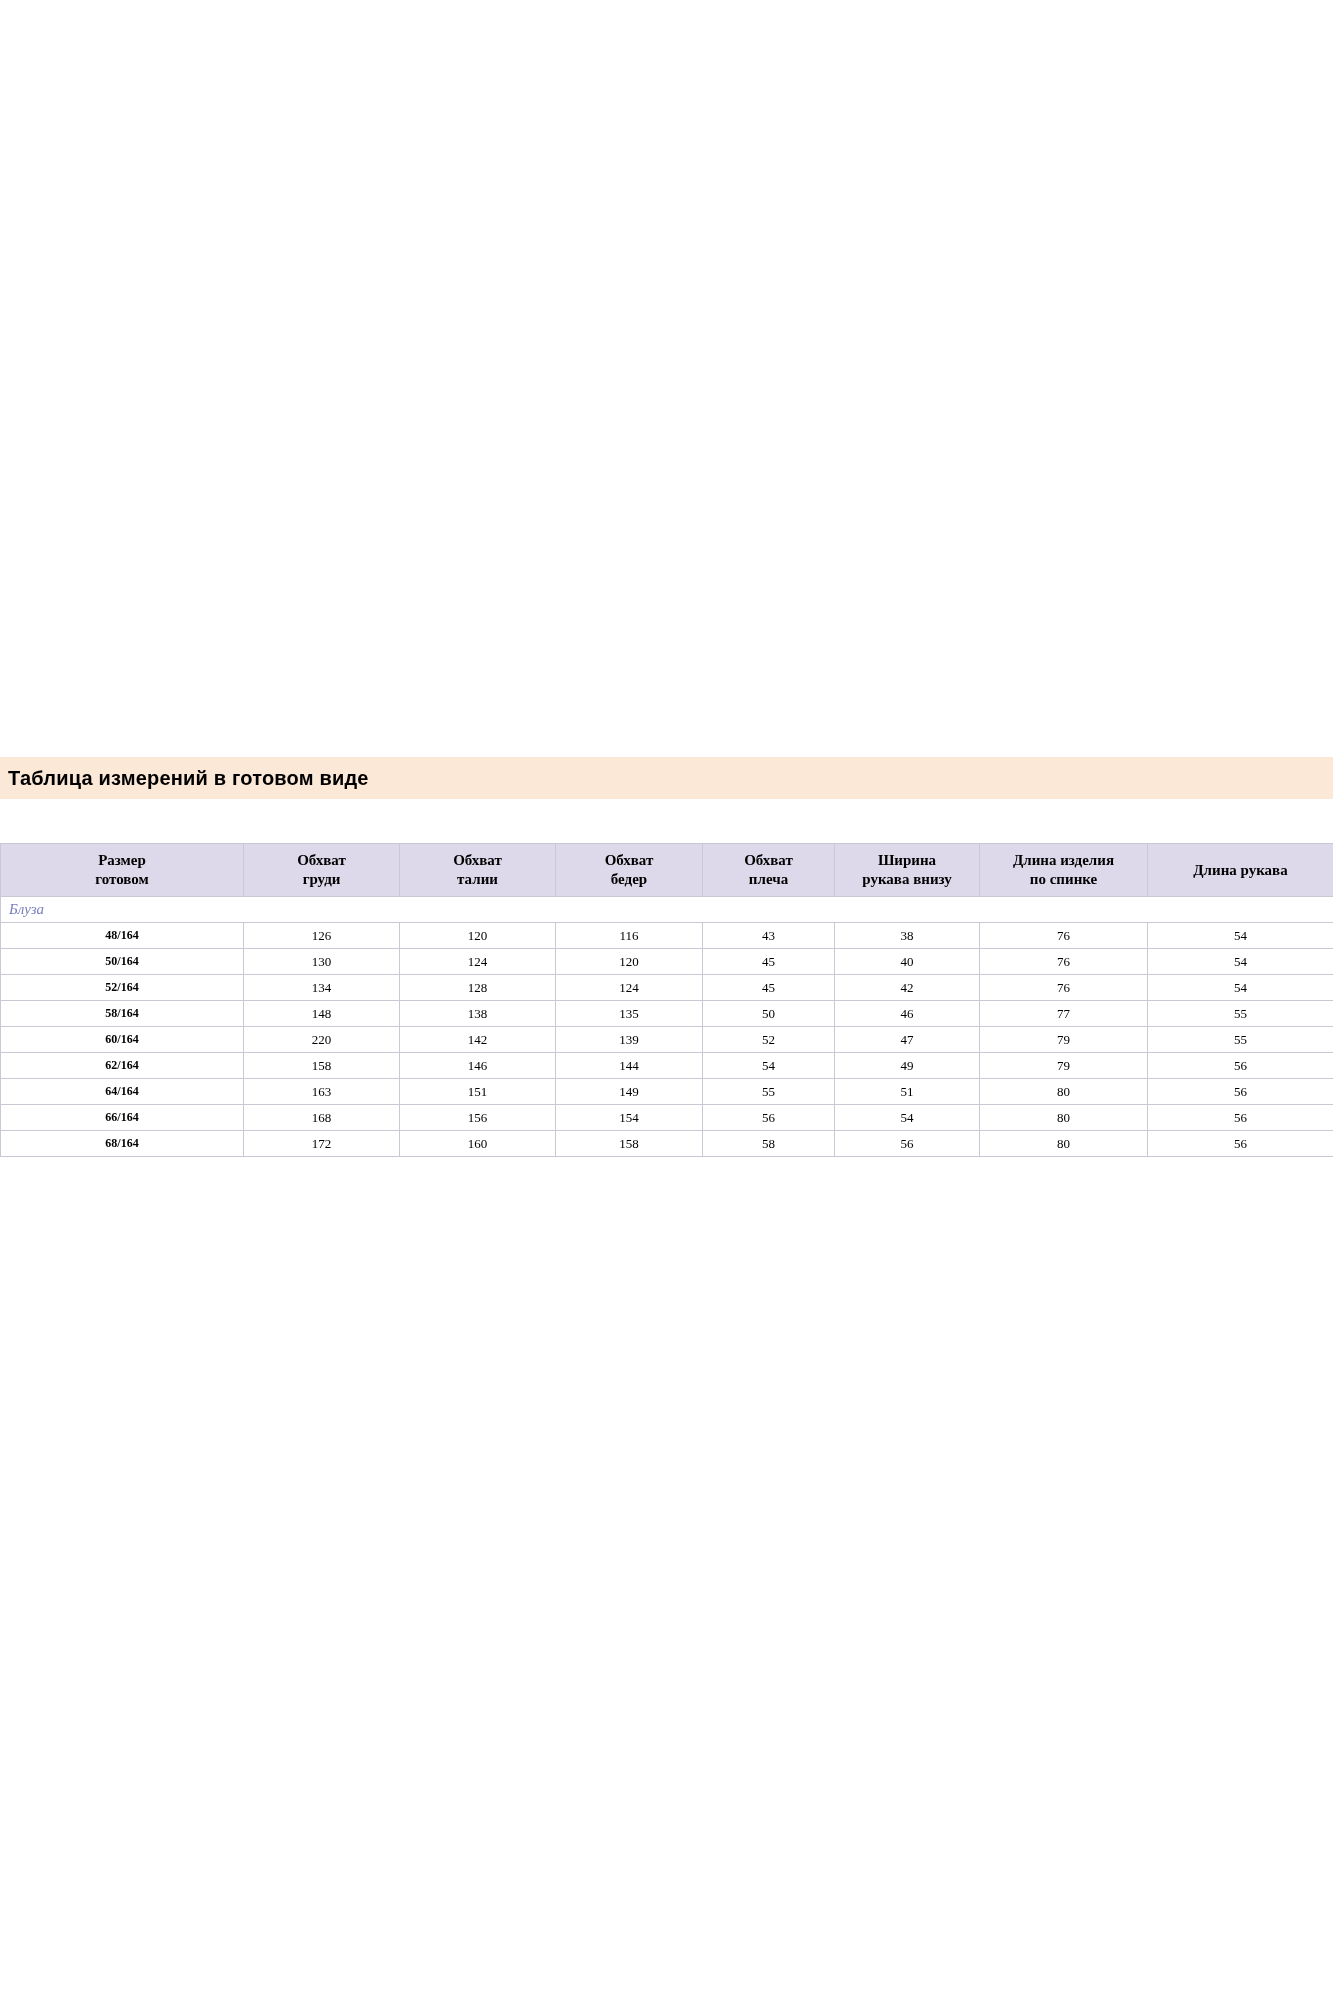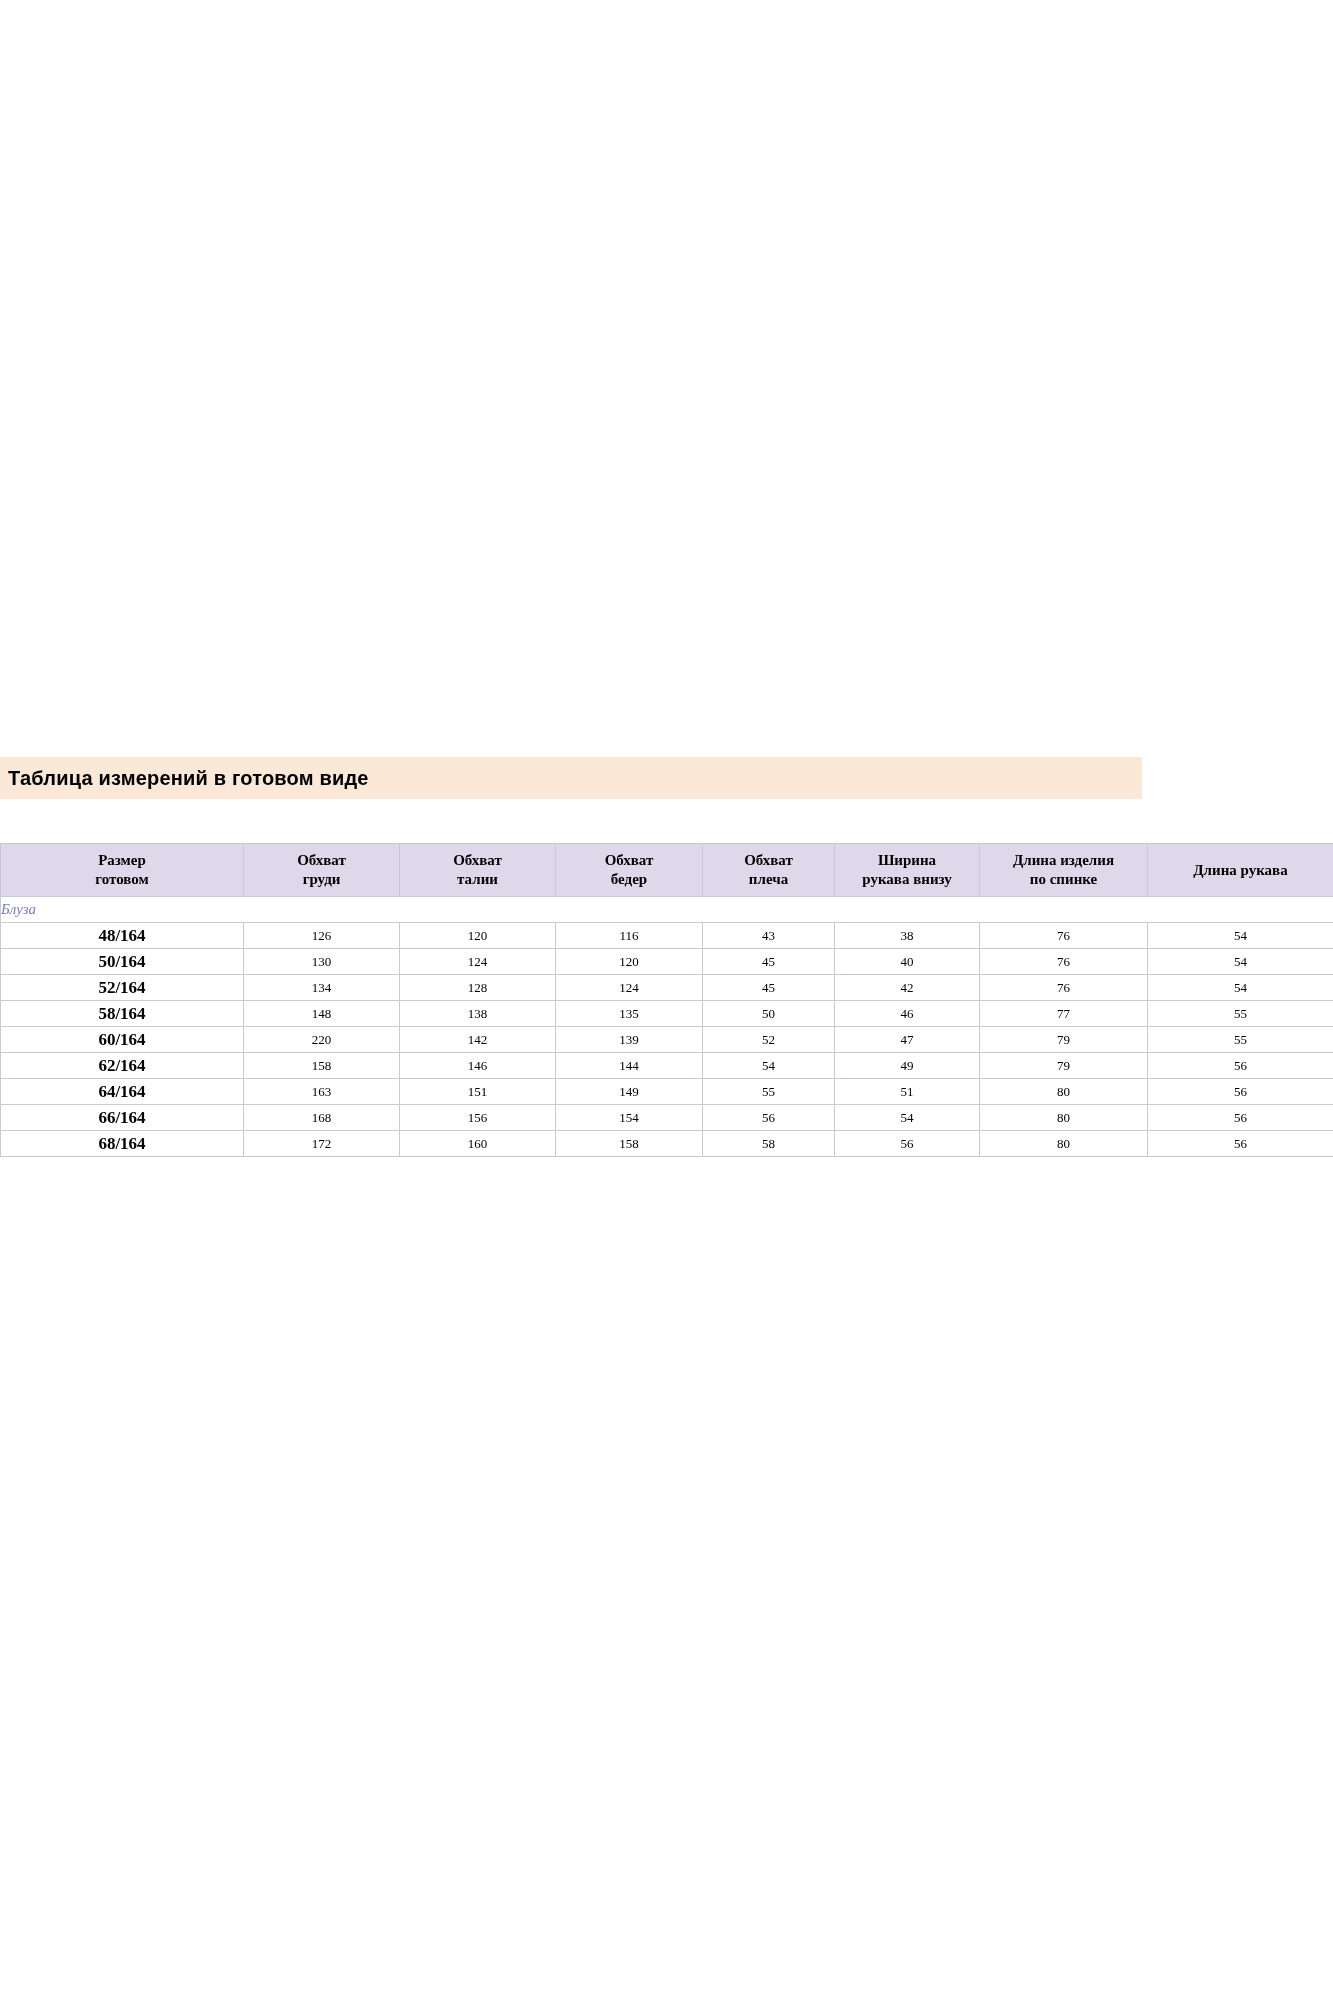--- a/index.html
+++ b/index.html
@@ -19,21 +19,21 @@
     position: absolute;
     left: 0;
     top: 0;
     width: 1333px;
   }
   
   .title-band {
     position: absolute;
     left: 0;
     top: 757px;
-    width: 1142px;
+    width: 1333px;
     height: 42px;
     background: #fbe8d7;
   }
   .title-band .title-text {
     position: absolute;
     left: 8px;
     top: 10px;
     font-family: "Liberation Sans", sans-serif;
     font-weight: bold;
     font-size: 20px;
@@ -90,30 +90,31 @@
     border-left: 1px solid #c9c9d6;
     border-right: 1px solid #c9c9d6;
     text-align: left;
     height: 24px;
   }
   .group-label {
     font-family: "Liberation Serif", serif;
     font-style: italic;
     font-size: 15px;
     color: #7a7fc0;
+    padding-left: 8px;
   }
   .meas-table tbody td {
     height: 25px;
     font-family: "Liberation Serif", serif;
     font-size: 14px;
     color: #000;
   }
   .meas-table tbody td.size-cell {
     font-weight: bold;
-    font-size: 17px;
+    font-size: 12px;
   }
   .meas-table tbody td.val {
     font-size: 13px;
   }
   
   col.c0 { width: 243px; }
   col.c1 { width: 156px; }
   col.c2 { width: 156px; }
   col.c3 { width: 147px; }
   col.c4 { width: 132px; }

